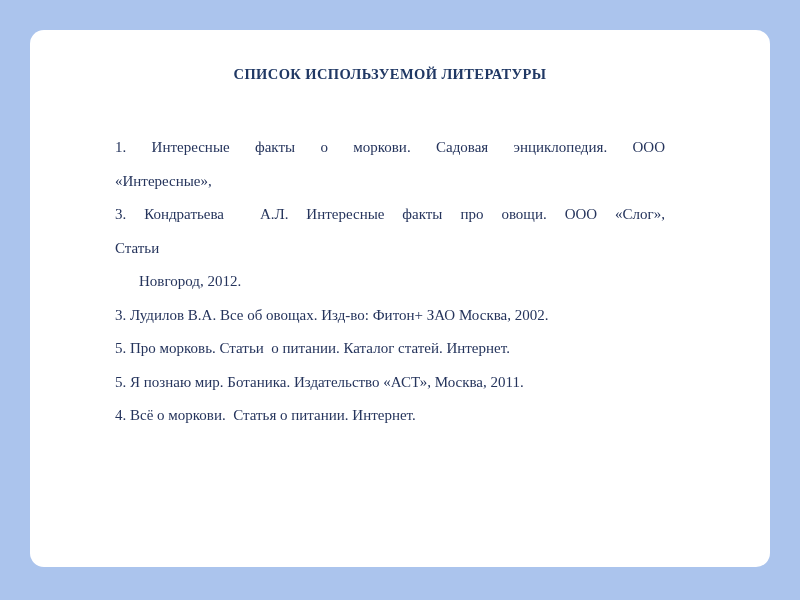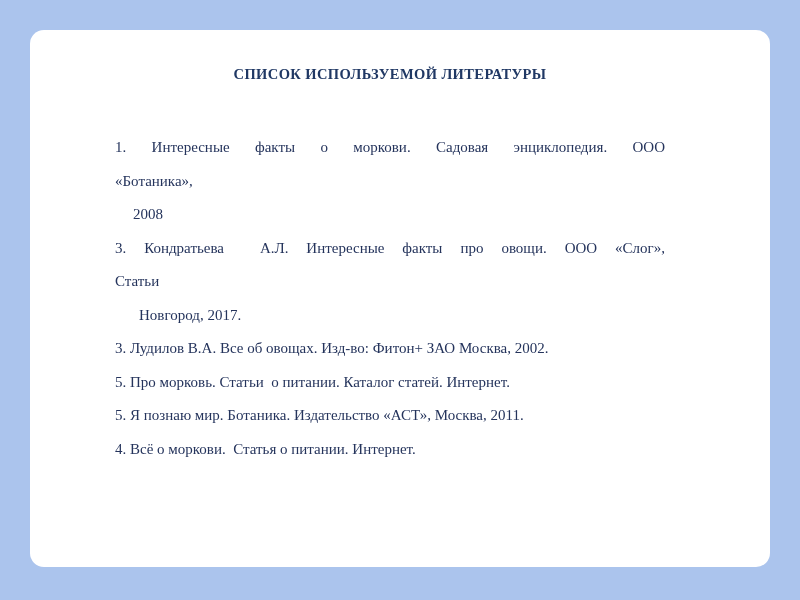--- a/index.html
+++ b/index.html
@@ -54,27 +54,26 @@
 </style>
 </head>
 <body>
 
 <div class="slide">
   <div class="card">
     <h1 class="title">СПИСОК ИСПОЛЬЗУЕМОЙ ЛИТЕРАТУРЫ</h1>
     <div class="refs">
         <div class="ref">
           <div class="line just">1. Интересные факты о моркови. Садовая энциклопедия. ООО</div>
-          <div class="line">«Ботаника»,</div>
-          <div class="line" style="padding-left: 18px;">2008</div>
+          <div class="line">«Интересные»,</div>
         </div>
         <div class="ref">
           <div class="line just">3. Кондратьева  А.Л. Интересные факты про овощи. ООО «Слог»,</div>
           <div class="line">Статьи</div>
-          <div class="line" style="padding-left: 24px;">Новгород, 2017.</div>
+          <div class="line" style="padding-left: 24px;">Новгород, 2012.</div>
         </div>
         <div class="ref">
           <div class="line">3. Лудилов В.А. Все об овощах. Изд-во: Фитон+ ЗАО Москва, 2002.</div>
         </div>
         <div class="ref">
           <div class="line">5. Про морковь. Статьи  о питании. Каталог статей. Интернет.</div>
         </div>
         <div class="ref">
           <div class="line">5. Я познаю мир. Ботаника. Издательство «АСТ», Москва, 2011.</div>
         </div>

